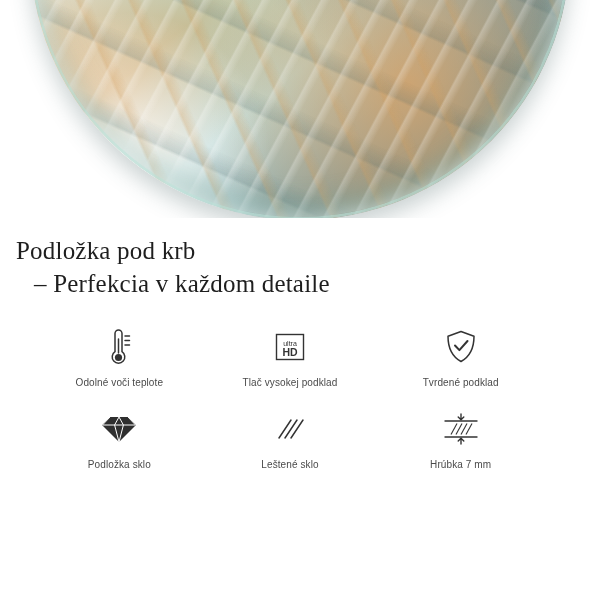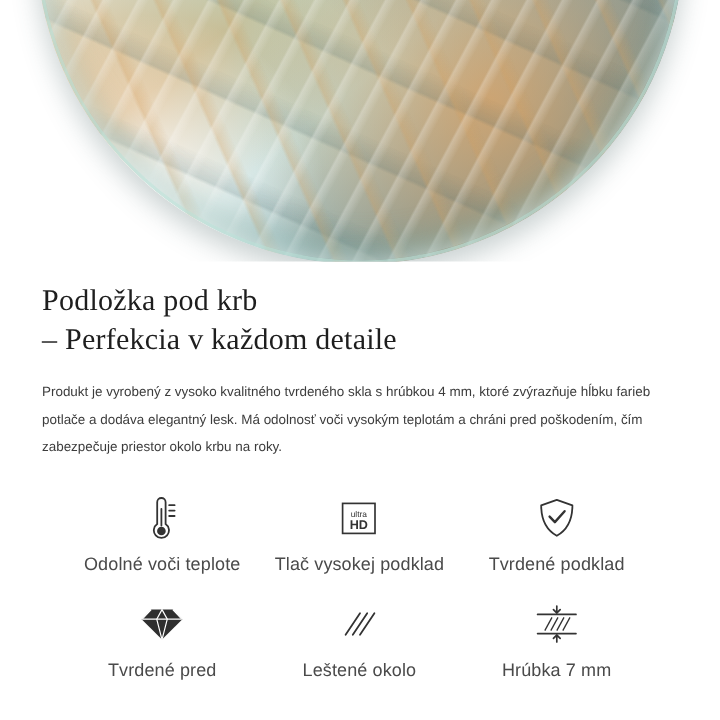--- a/index.html
+++ b/index.html
@@ -60,33 +60,33 @@
   .hero-rim {
     position: absolute;
     inset: 0;
     border-radius: 50%;
     border: 3px solid rgba(185,222,214,0.75);
     box-shadow: inset 0 0 18px rgba(255,255,255,0.55), inset 0 -12px 26px rgba(120,170,165,0.45);
   }
 
   
   .content {
-    padding: 16px 36px 0 35px;
+    padding: 16px 36px 0 16px;
     box-sizing: border-box;
   }
   .headline {
     font-family: "Liberation Serif", serif;
     font-size: 25px;
     line-height: 1.32;
     color: #1e1e1e;
     font-weight: 400;
     margin: 0 0 16px 0;
     letter-spacing: 0.2px;
   }
-  .headline .l2 { display: block; }
+  .headline .l2 { display: block; margin-left: 18px; }
 
   .paragraph {
     font-size: 11.2px;
     line-height: 2.05;
     color: #3c3c3c;
     margin: 0;
     max-width: 532px;
   }
 
   
@@ -105,21 +105,21 @@
     justify-content: flex-start;
   }
   .feature-icon {
     height: 42px;
     display: flex;
     align-items: center;
     justify-content: flex-end;
     margin-bottom: 9px;
   }
   .feature-label {
-    font-size: 15px;
+    font-size: 10px;
     color: #4a4a4a;
     text-align: right;
     letter-spacing: 0.1px;
   }
   svg { display: block; }
 </style>
 </head>
 <body>
 
 <div class="page">
@@ -130,21 +130,20 @@
       <div class="hero-rim"></div>
     </div>
 
   </div>
 
   <div class="content">
     <h1 class="headline">
       <span>Podložka pod krb</span>
       <span class="l2">– Perfekcia v každom detaile</span>
     </h1>
-    <p class="paragraph">Produkt je vyrobený z vysoko kvalitného tvrdeného skla s hrúbkou 4 mm, ktoré zvýrazňuje hĺbku farieb potlače a dodáva elegantný lesk. Má odolnosť voči vysokým teplotám a chráni pred poškodením, čím zabezpečuje priestor okolo krbu na roky.</p>
 
     <div class="features">
 
       <div class="feature">
         <div class="feature-icon">
           <svg width="34" height="40" viewBox="0 0 34 40">
             <g fill="none" stroke="#333" stroke-width="1.5" stroke-linecap="round">
               <path d="M13 6.5a3.5 3.5 0 0 1 7 0v18.2a6.3 6.3 0 1 1-7 0z"></path>
               <line x1="16.5" y1="12" x2="16.5" y2="26"></line>
               <line x1="23" y1="9" x2="27.5" y2="9"></line>
@@ -184,34 +183,34 @@
             <g fill="#2f2f2f">
               <path d="M11 6 h18 l8 8 -17 17 -17 -17 z"></path>
             </g>
             <g stroke="#ffffff" stroke-width="1" fill="none">
               <path d="M3.5 14 h33"></path>
               <path d="M11 6 l-7.5 8 M29 6 l7.5 8"></path>
               <path d="M15.6 14 L20 6 l4.4 8 L20 31 z"></path>
             </g>
           </svg>
         </div>
-        <div class="feature-label">Tvrdené pred</div>
+        <div class="feature-label">Podložka sklo</div>
       </div>
 
       <div class="feature">
         <div class="feature-icon">
           <svg width="40" height="36" viewBox="0 0 40 36">
             <g stroke="#333" stroke-width="1.5" stroke-linecap="round">
               <line x1="9" y1="27" x2="21" y2="9"></line>
               <line x1="15" y1="27" x2="27" y2="9"></line>
               <line x1="21" y1="27" x2="33" y2="9"></line>
             </g>
           </svg>
         </div>
-        <div class="feature-label">Leštené okolo</div>
+        <div class="feature-label">Leštené sklo</div>
       </div>
 
       <div class="feature">
         <div class="feature-icon">
           <svg width="44" height="38" viewBox="0 0 44 38">
             <g stroke="#333" stroke-width="1.4" stroke-linecap="round">
               <line x1="6" y1="11" x2="38" y2="11"></line>
               <line x1="6" y1="27" x2="38" y2="27"></line>
               <path d="M22 4 v5 M19.2 7 L22 9.8 L24.8 7" fill="none"></path>
               <path d="M22 34 v-5 M19.2 31 L22 28.2 L24.8 31" fill="none"></path>

